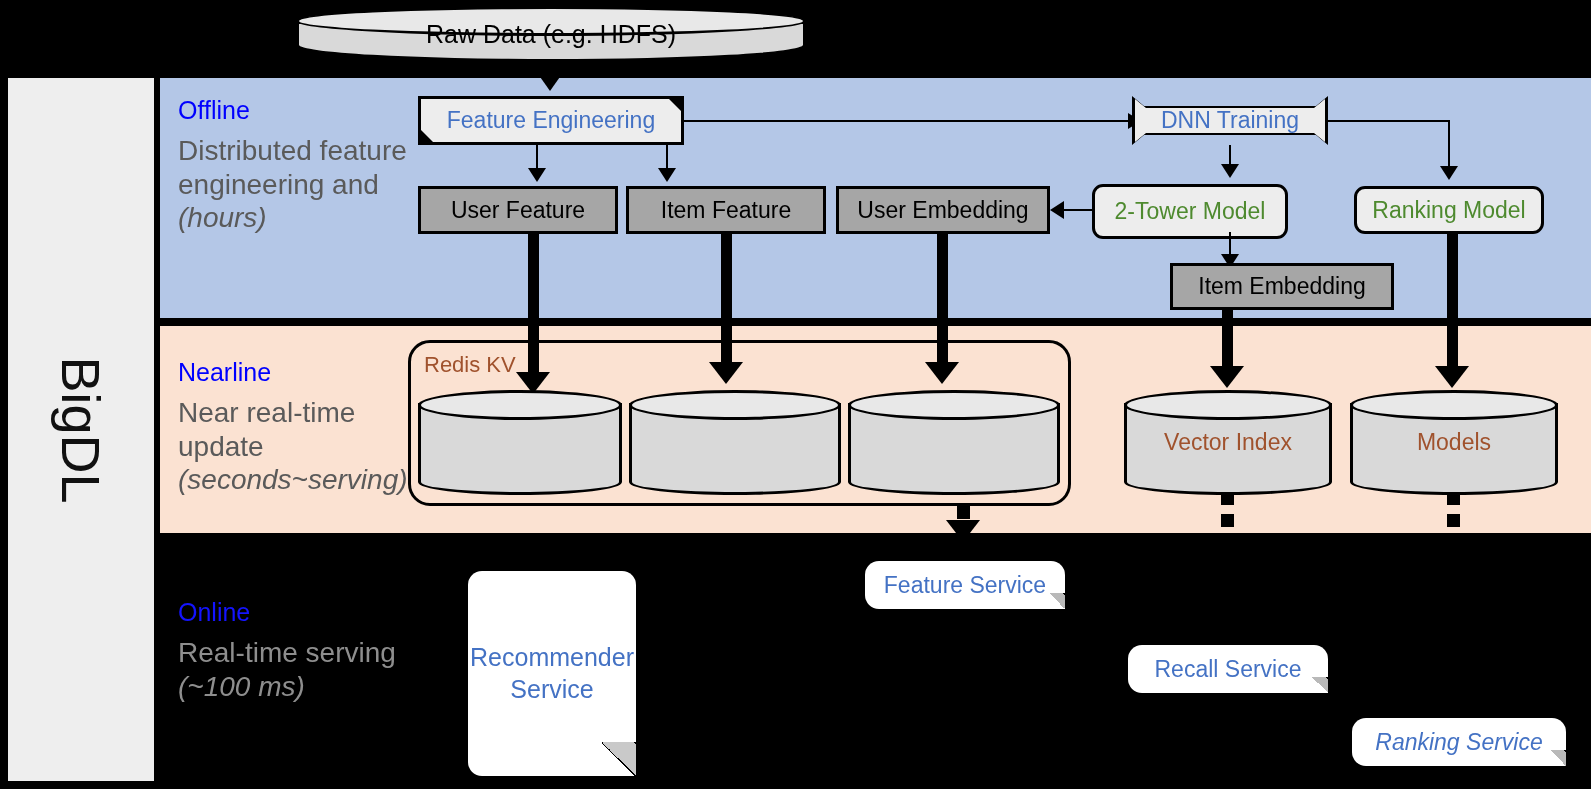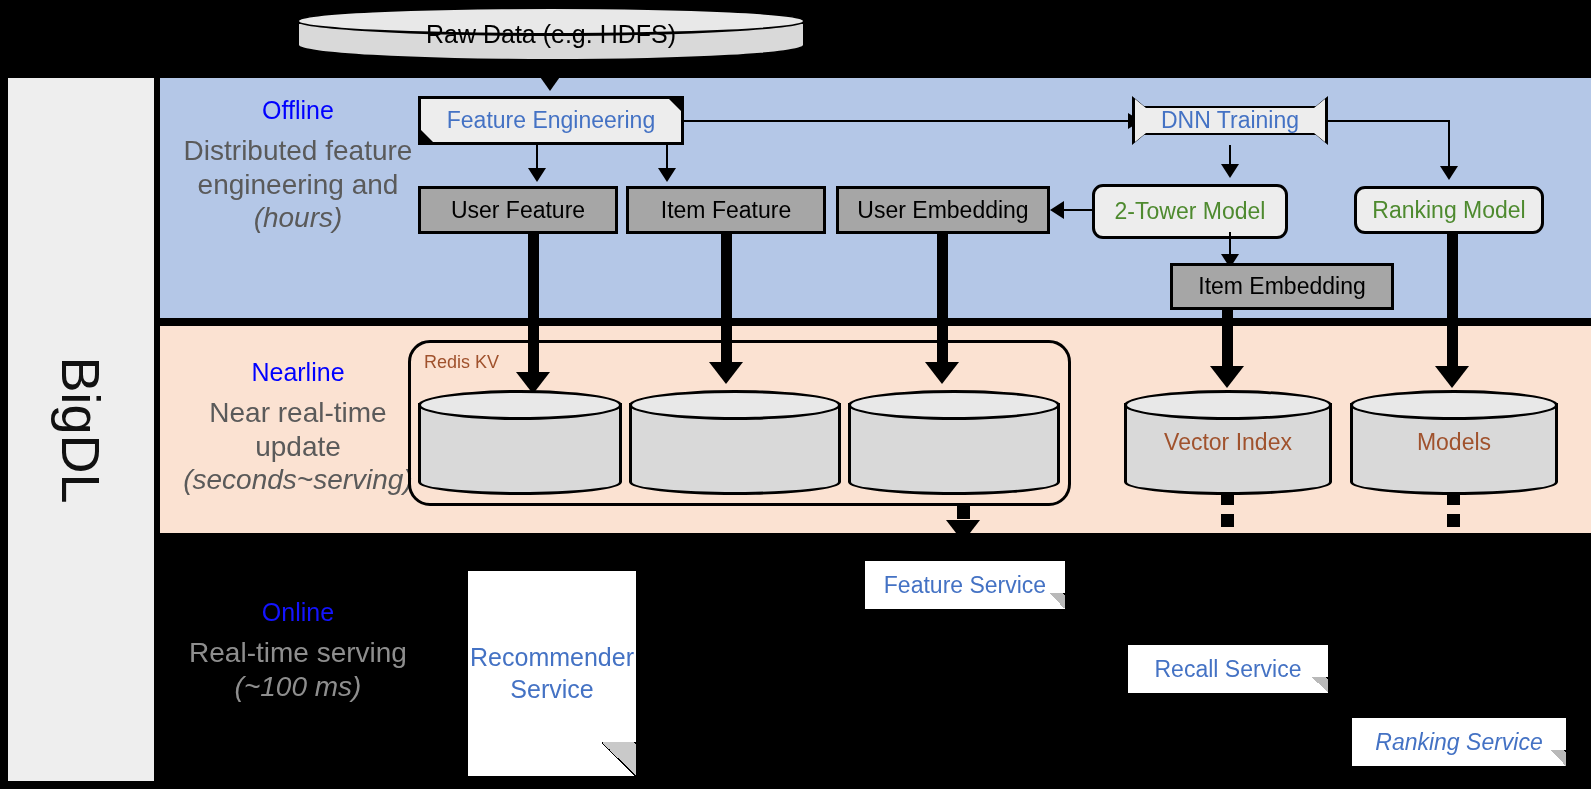--- a/index.html
+++ b/index.html
@@ -24,21 +24,21 @@
     background: #eeeeee;
     display: flex; align-items: center; justify-content: center;
   }
   #bigdl-label {
     transform: rotate(90deg);
     white-space: nowrap;
     font-size: 54px; color: #111; letter-spacing: 0px;
   }
 
   
-  .band-caption { position: absolute; text-align: center; }
+  .band-caption { position: absolute; }
   .band-title { font-size: 25px; color: #0000ff; margin-bottom: 9px; }
   .band-sub { font-size: 28px; color: #5a5a5a; line-height: 1.20; max-width: 240px; }
   .band-sub .it { font-style: italic; }
   #cap-offline  { left: 178px; top: 96px; }
   #cap-nearline { left: 178px; top: 358px; }
   #cap-online   { left: 178px; top: 598px; }
   #cap-online .band-title { color: #1414ff; }
   #cap-online .band-sub { color: #8e8e8e; }
 
   
@@ -89,27 +89,27 @@
   
   #raw-data .body { top: 15px; border-radius: 0 0 50% 50% / 0 0 42% 42%; }
   #raw-data .top { height: 30px; }
   #raw-data .lbl { color: #000; font-size: 25px; }
 
   
   #redis-group {
     position: absolute;
     border: 3px solid #000; border-radius: 22px; background: transparent;
   }
-  #redis-label { position: absolute; font-size: 18px; color: #a0522d; }
+  #redis-label { position: absolute; font-size: 22px; color: #a0522d; }
 
   
   .doc {
     position: absolute; background: #fff;
     display: flex; align-items: center; justify-content: center; text-align: center;
-    font-size: 23px; color: #4472c4;
+    font-size: 23px; color: #4472c4; border-radius: 14px;
   }
   .doc .fold {
     position: absolute; right: 0; bottom: 0;
     width: 16px; height: 16px;
     background: linear-gradient(225deg, #000 0 1.5px, #b9b9b9 1.5px 50%, #fff 50%);
   }
   #recommender-service { font-size: 25px; line-height: 1.25; }
   #recommender-service .fold { width: 34px; height: 34px;
     background: linear-gradient(225deg, #000 0 2px, #c9c9c9 2px 50%, #000 50% 52%, #fff 52%); }
 

